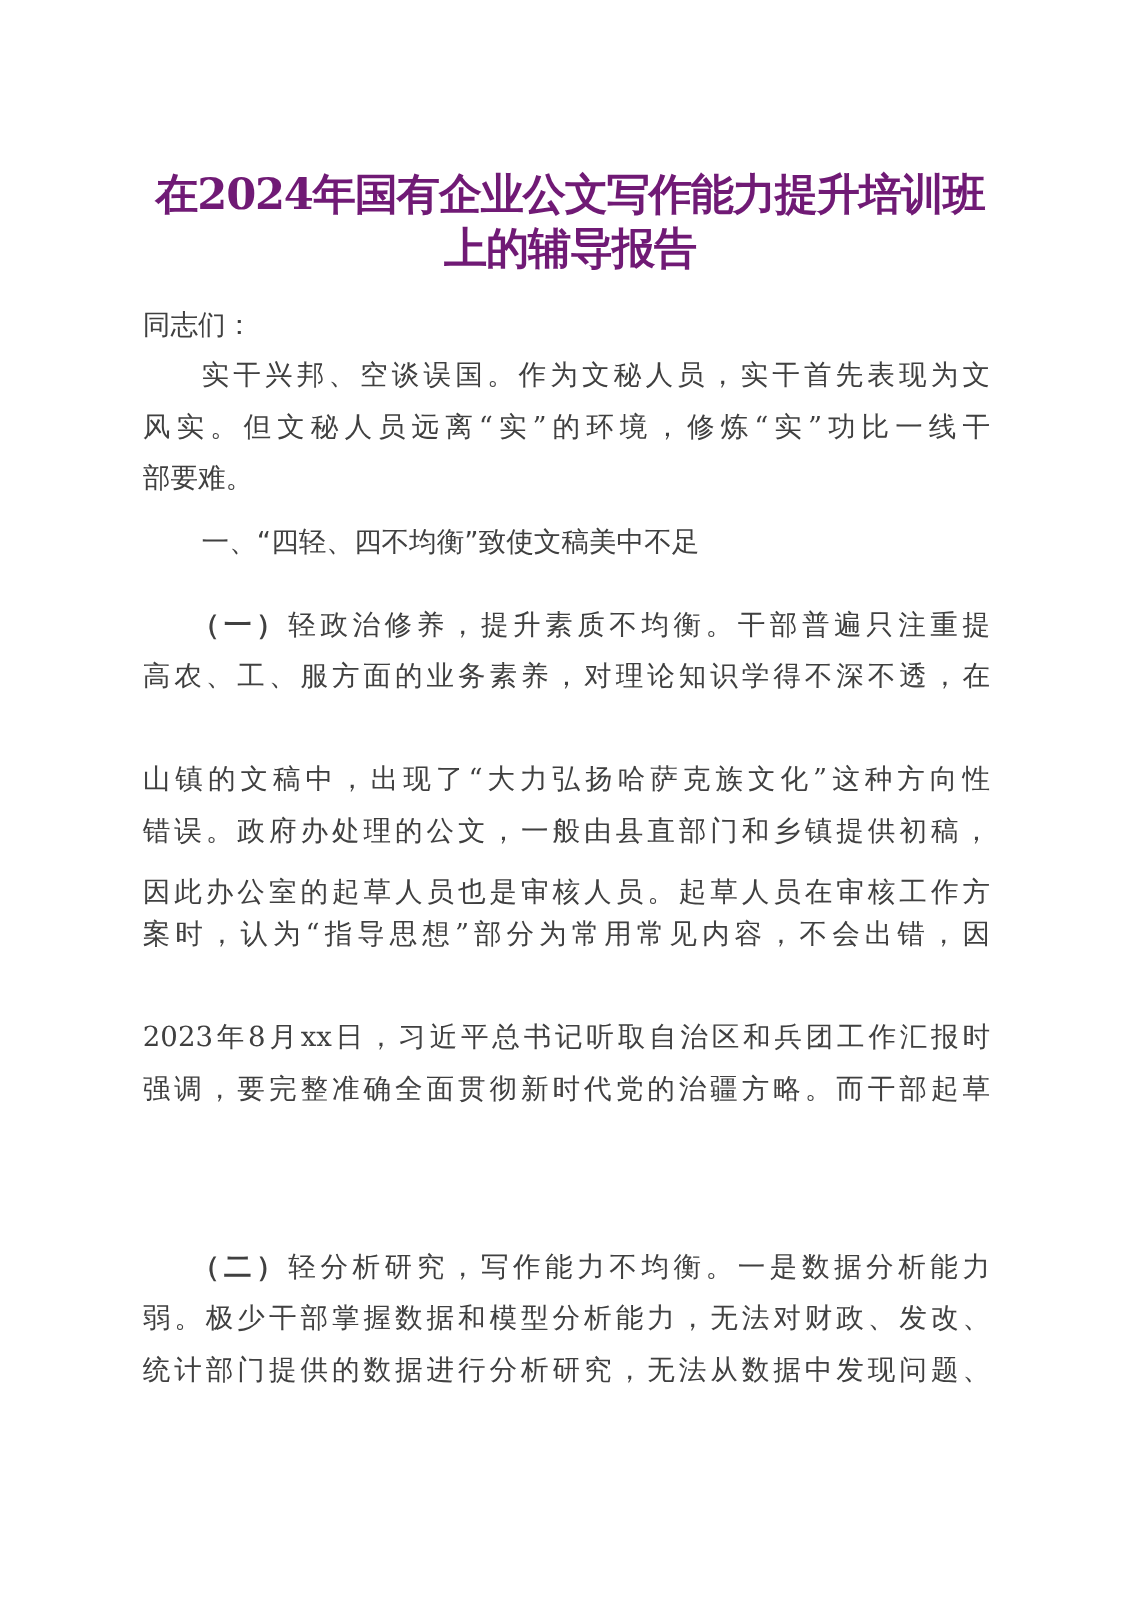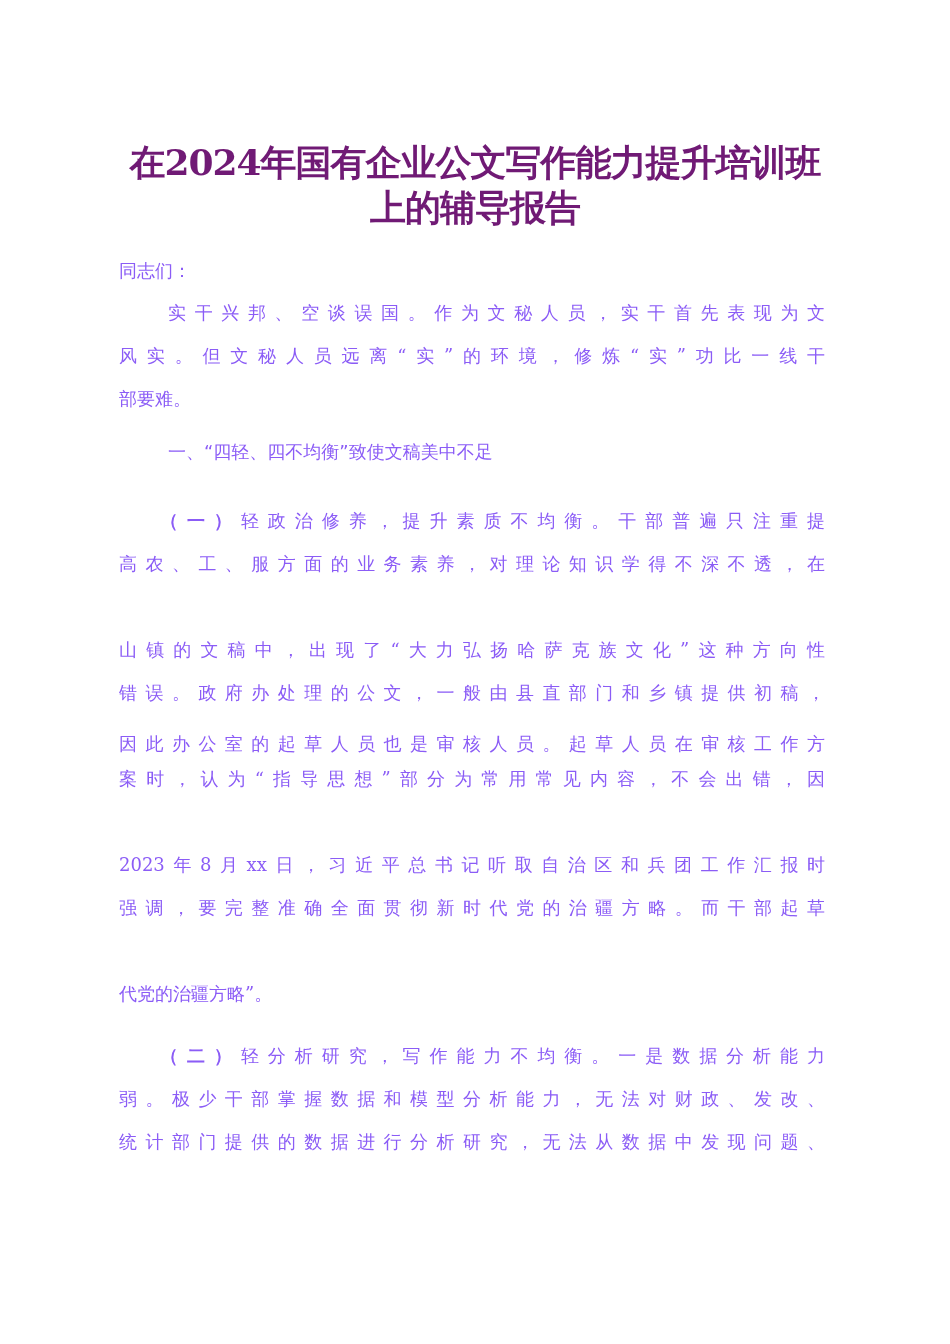--- a/index.html
+++ b/index.html
@@ -2,22 +2,22 @@
 <html><head>
 <meta charset="utf-8">
 <style>
   html, body { margin: 0; padding: 0; background: #ffffff; }
   body { width: 950px; height: 1344px; position: relative; overflow: hidden;
          font-family: "DejaVu Serif", "Liberation Serif", serif; color: #111; }
   .page { position: absolute; left: 0; top: 0; width: 950px; height: 1344px; background: #fff; }
   .title { position: absolute; left: 0; width: 950px; text-align: center;
            font-family: "DejaVu Serif", "Liberation Serif", serif; font-weight: bold;
            font-size: 36px; line-height: 44px; letter-spacing: -1px; color: #701a75; }
-  .line { position: absolute; left: 119px; width: 706px; font-size: 18px; line-height: 30px;
-          white-space: nowrap; text-align: justify; text-align-last: justify; color: #8b5cf6; }
+  .line { position: absolute; left: 119px; width: 706px; font-size: 23px; line-height: 30px;
+          white-space: nowrap; text-align: justify; text-align-last: justify; color: #404040; }
   .line.last { text-align-last: left; }
   .line.indent { left: 168px; width: 657px; }
   .heading { font-family: "DejaVu Sans", "Liberation Sans", sans-serif; font-weight: normal; }
   .sub-lead { font-weight: bold; }
 </style>
 </head>
 <body>
 
 <div class="page">
 
@@ -33,19 +33,18 @@
   <div class="line indent last heading" style="top:437px;">一、“四轻、四不均衡”致使文稿美中不足</div>
 
   <div class="line indent" style="top:506px; left:160px; width:665px;"><span class="sub-lead">（一）</span><span>轻政治修养，提升素质不均衡。干部普遍只注重提</span></div>
   <div class="line" style="top:549px;">高农、工、服方面的业务素养，对理论知识学得不深不透，在</div>
   <div class="line" style="top:635px;">山镇的文稿中，出现了“大力弘扬哈萨克族文化”这种方向性</div>
   <div class="line" style="top:678px;">错误。政府办处理的公文，一般由县直部门和乡镇提供初稿，</div>
   <div class="line" style="top:729px;font-family:Liberation Serif, serif;">因此办公室的起草人员也是审核人员。起草人员在审核工作方</div>
   <div class="line" style="top:764px;">案时，认为“指导思想”部分为常用常见内容，不会出错，因</div>
   <div class="line" style="top:850px;">2023年8月xx日，习近平总书记听取自治区和兵团工作汇报时</div>
   <div class="line" style="top:893px;">强调，要完整准确全面贯彻新时代党的治疆方略。而干部起草</div>
-  <div class="line last" style="top:979px;">代党的治疆方略”。</div>
 
   <div class="line indent" style="top:1041px; left:160px; width:665px;"><span class="sub-lead">（二）</span><span>轻分析研究，写作能力不均衡。一是数据分析能力</span></div>
   <div class="line" style="top:1084px;">弱。极少干部掌握数据和模型分析能力，无法对财政、发改、</div>
   <div class="line" style="top:1127px;">统计部门提供的数据进行分析研究，无法从数据中发现问题、</div>
 
 </div>
 
 </body></html>

